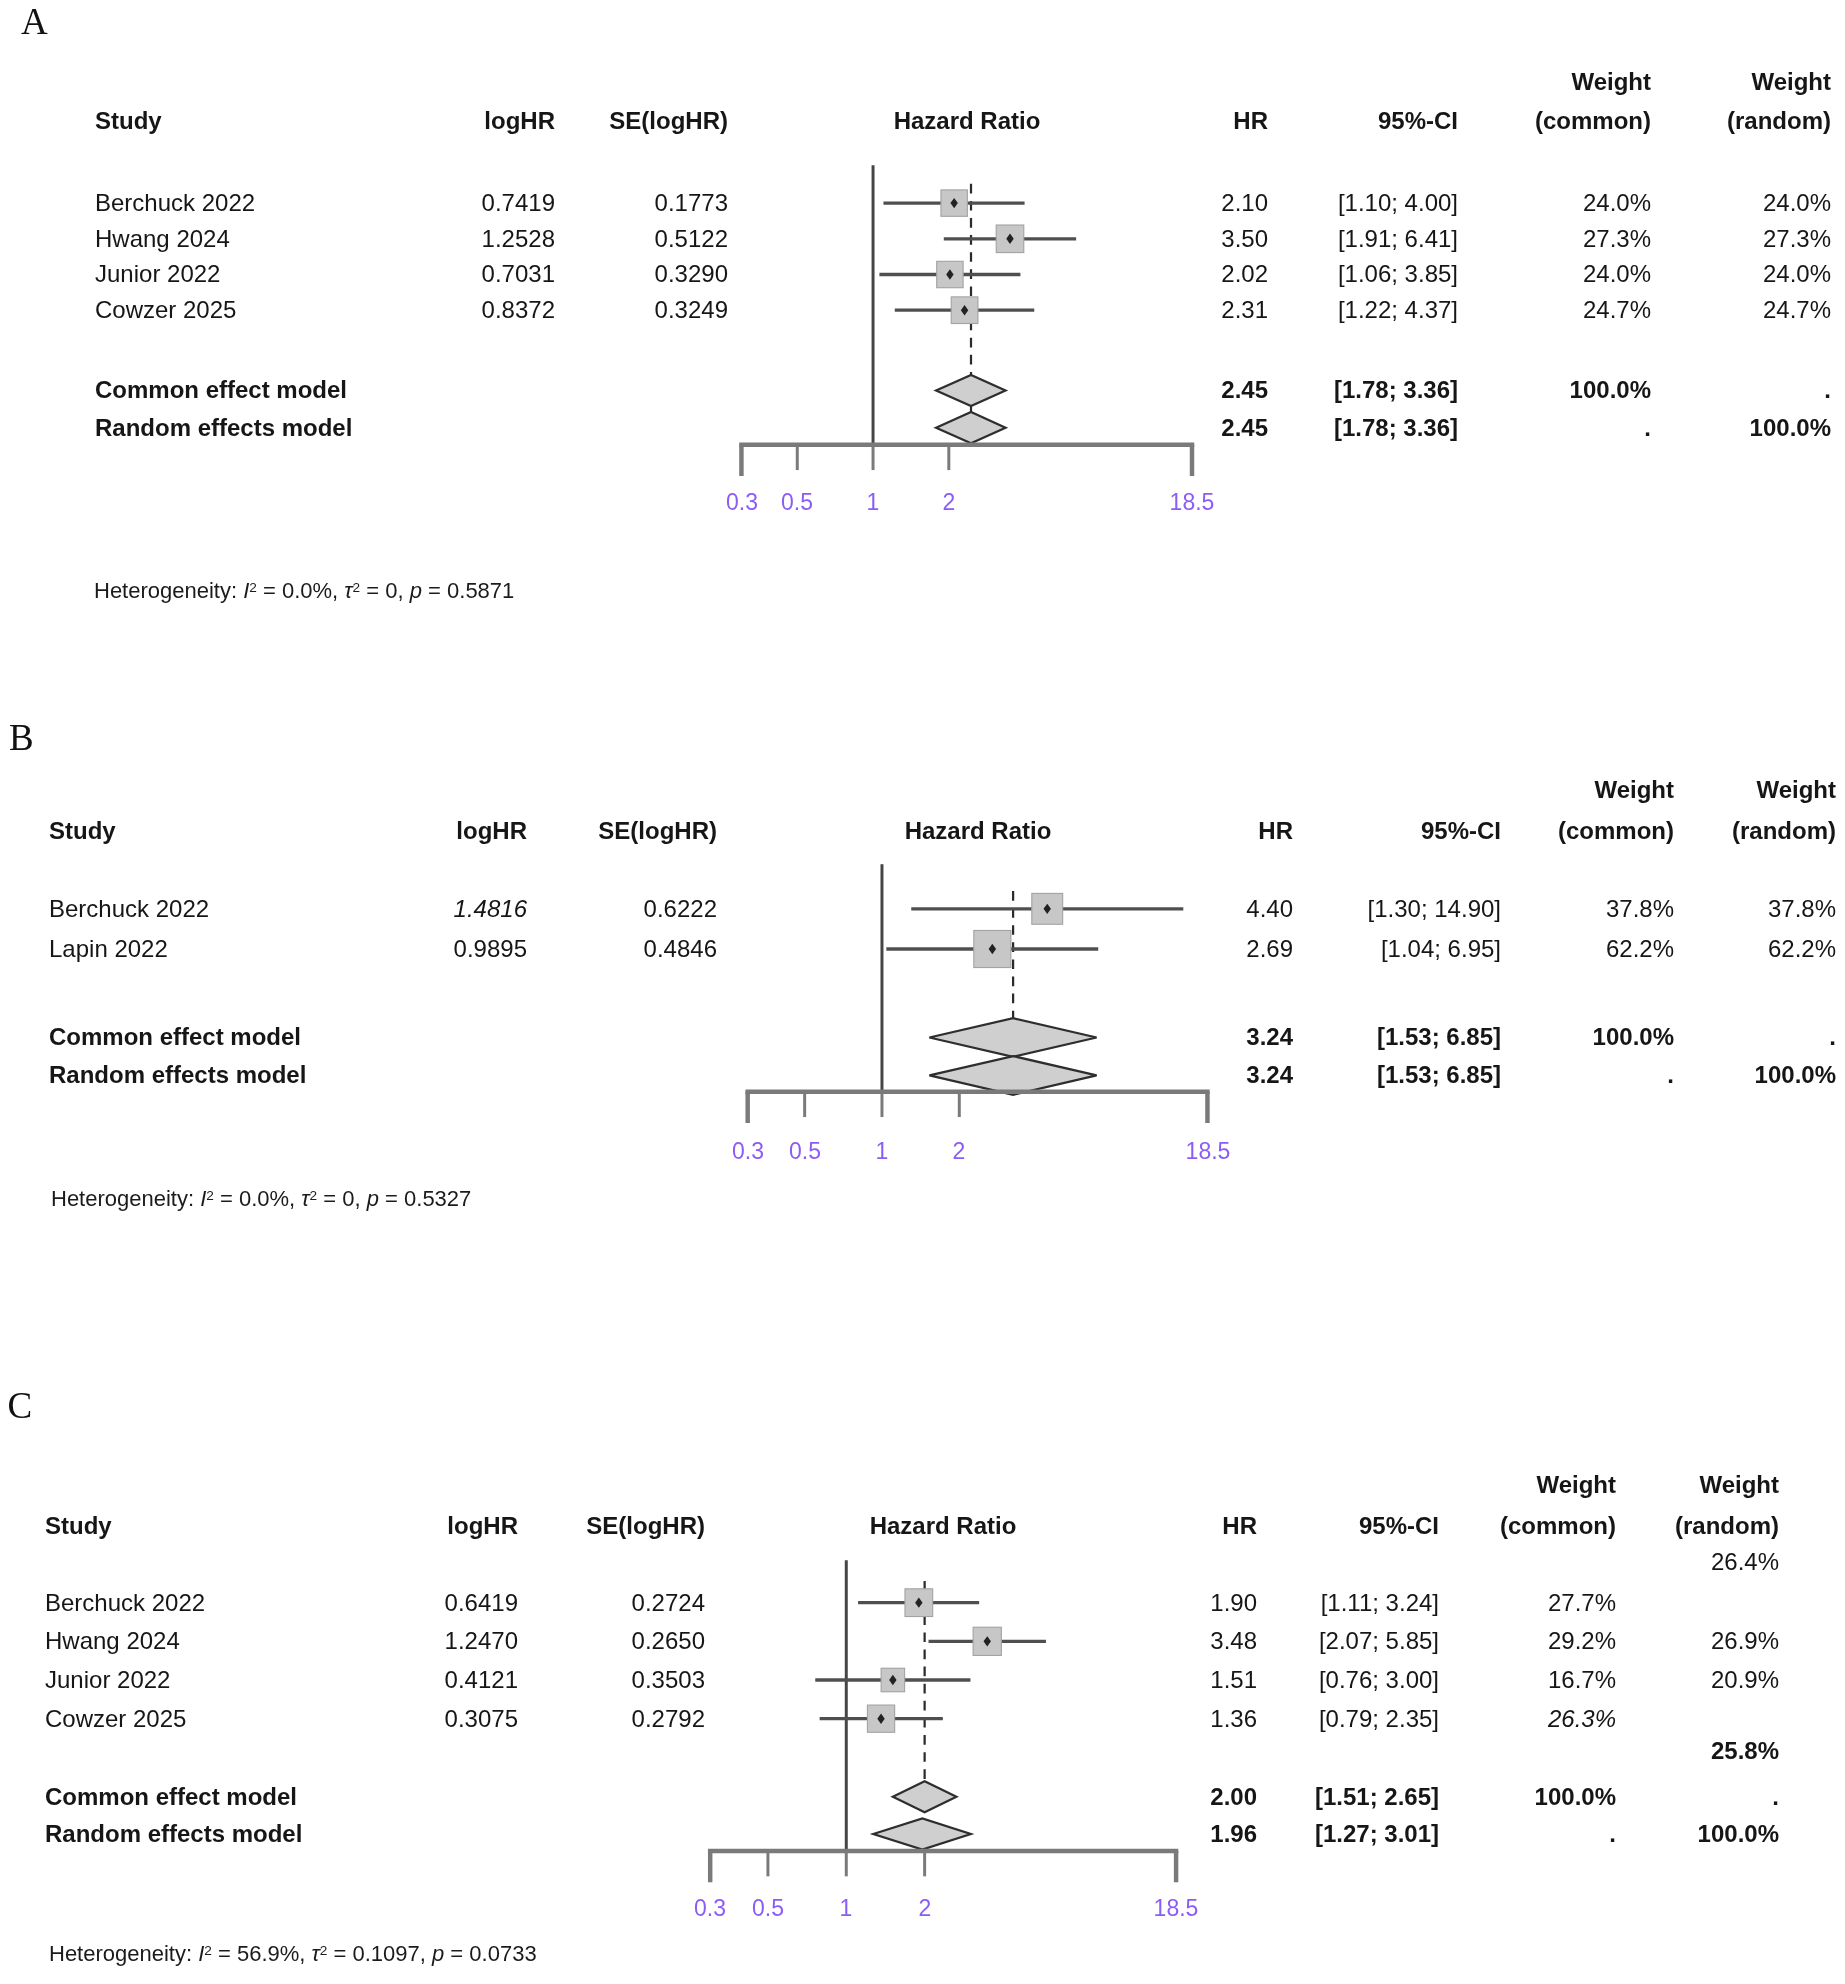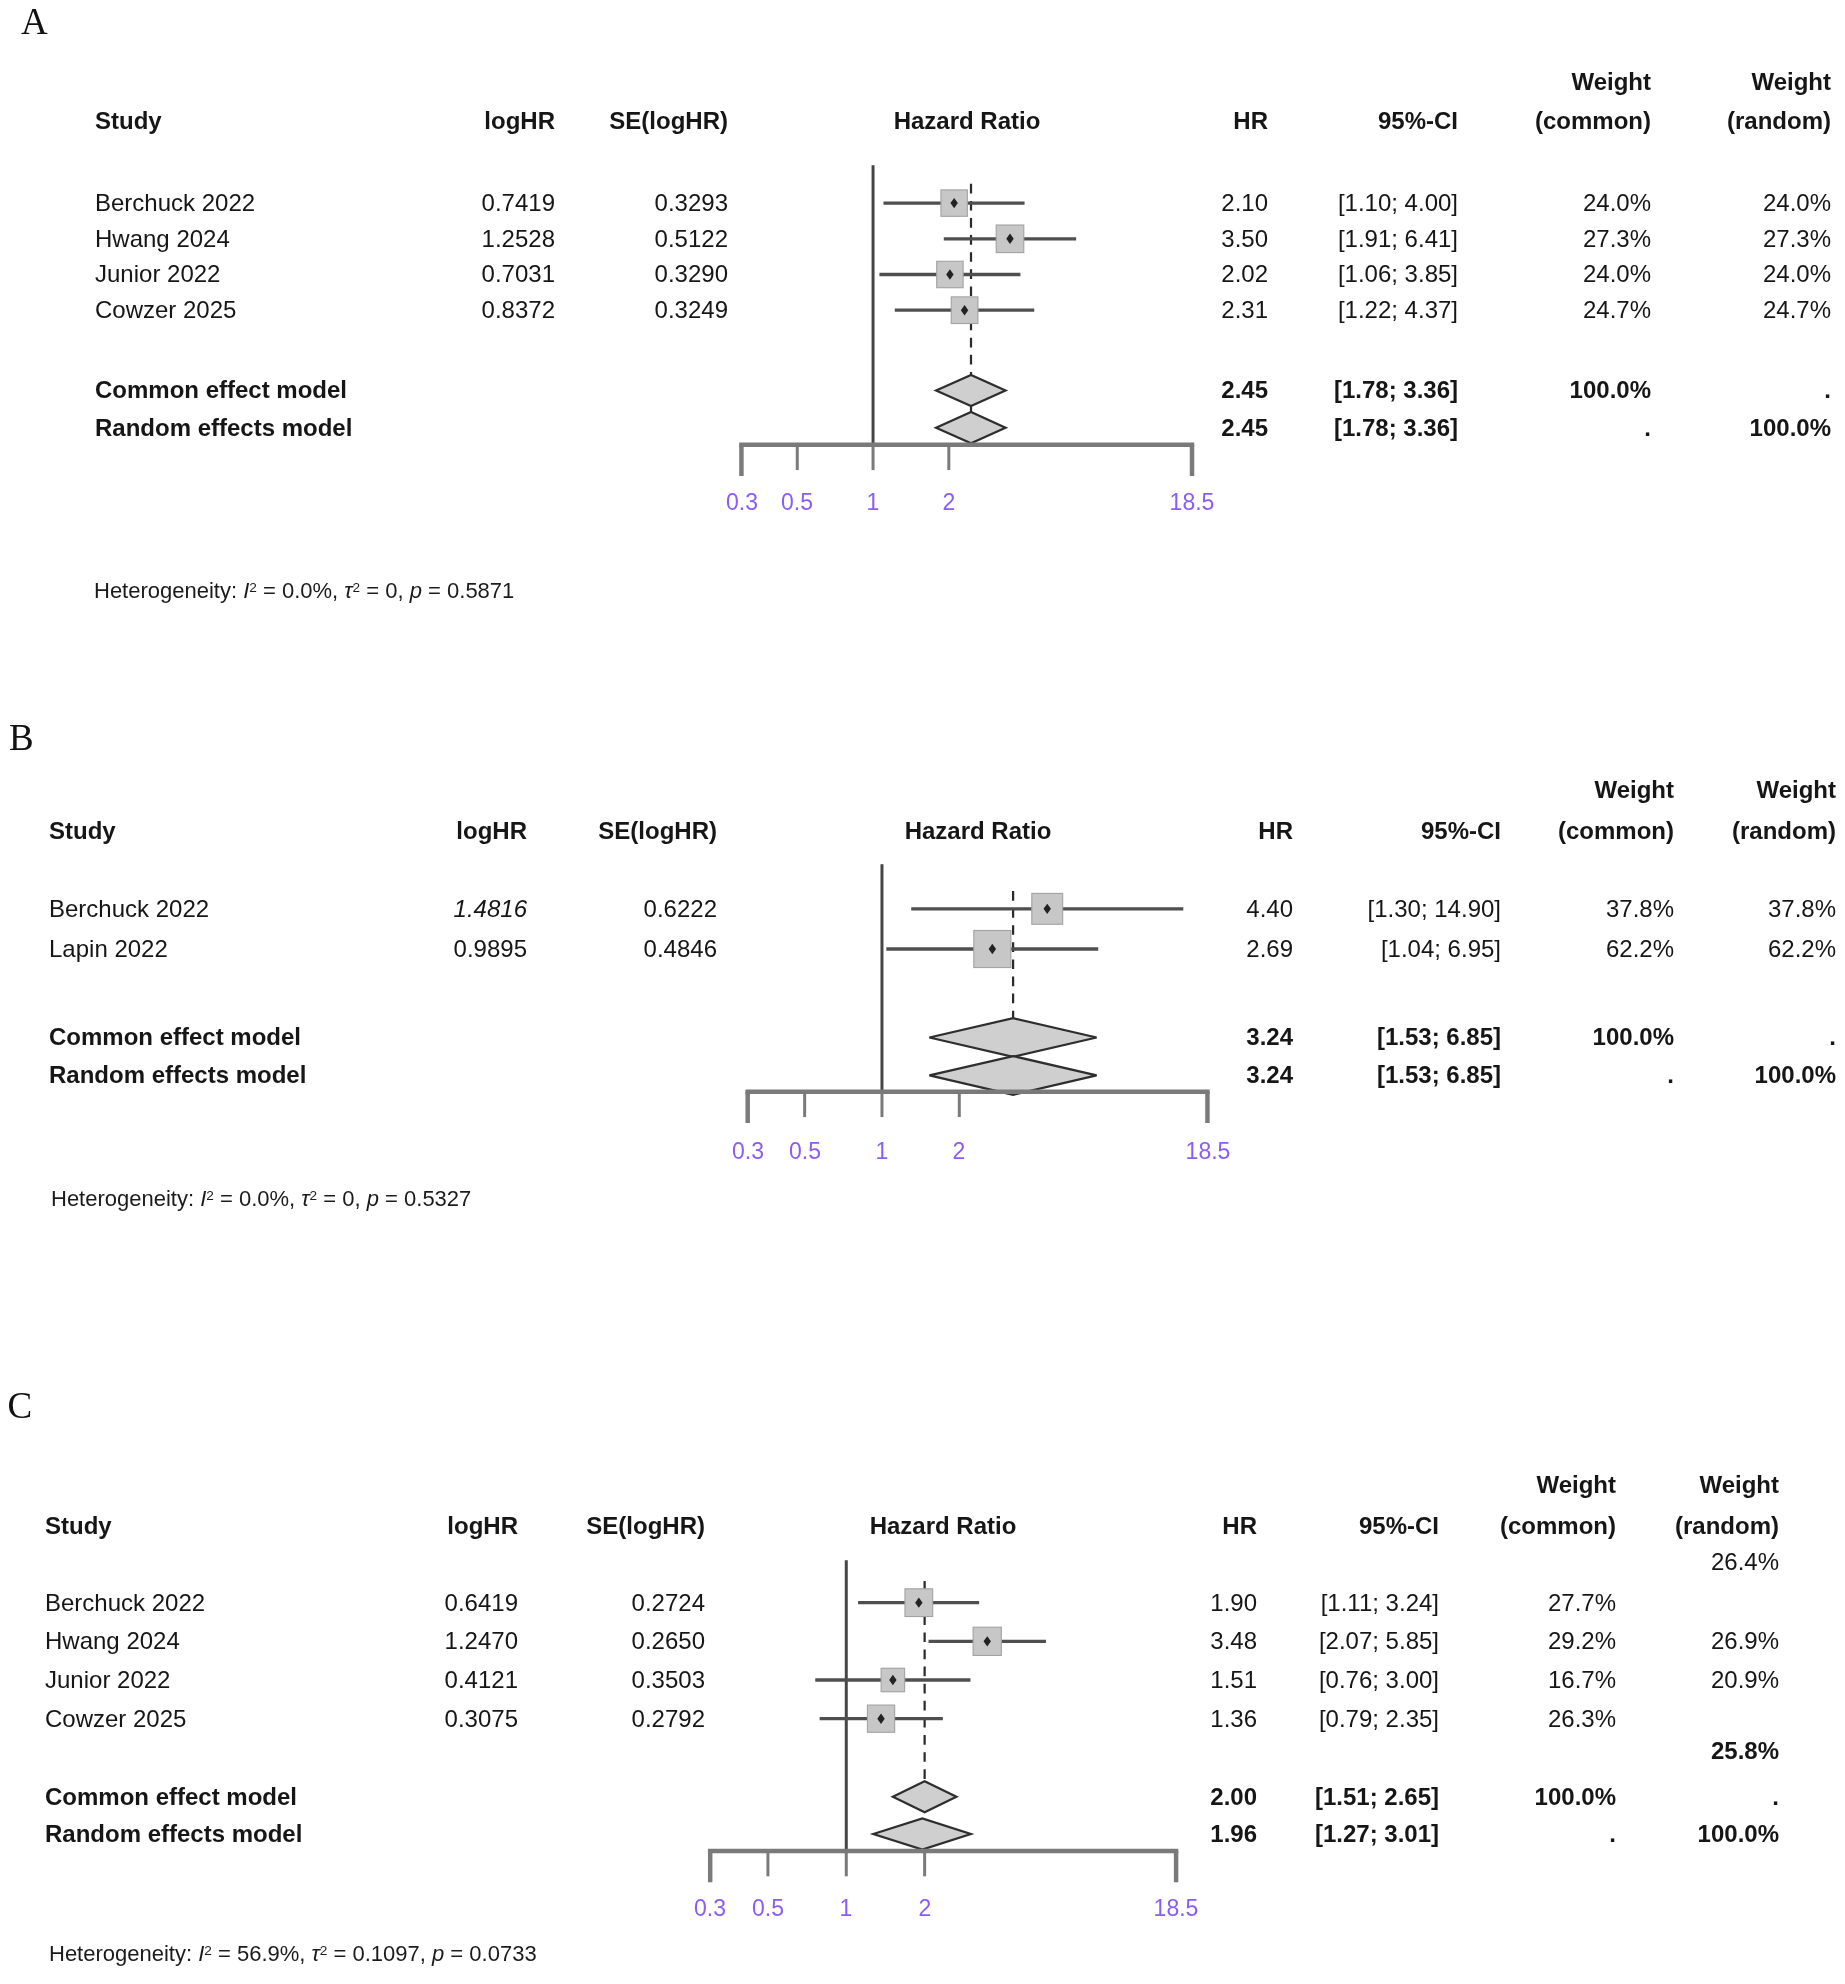--- a/index.html
+++ b/index.html
@@ -89,21 +89,21 @@
     <div class="t b" style="left: 95px; top: 121px;">Study</div>
     <div class="t r b" style="left: 235px; width: 320px; top: 121px;">logHR</div>
     <div class="t r b" style="left: 408px; width: 320px; top: 121px;">SE(logHR)</div>
     <div class="t c b" style="left: 781px; width: 372px; top: 121px;">Hazard Ratio</div>
     <div class="t r b" style="left: 948px; width: 320px; top: 121px;">HR</div>
     <div class="t r b" style="left: 1138px; width: 320px; top: 121px;">95%-CI</div>
     <div class="t r b" style="left: 1331px; width: 320px; top: 121px;">(common)</div>
     <div class="t r b" style="left: 1511px; width: 320px; top: 121px;">(random)</div>
     <div class="t" style="left: 95px; top: 203px;">Berchuck 2022</div>
     <div class="t r" style="left: 235px; width: 320px; top: 203px;">0.7419</div>
-    <div class="t r" style="left: 408px; width: 320px; top: 203px;">0.3293</div>
+    <div class="t r" style="left: 408px; width: 320px; top: 203px;">0.1773</div>
     <div class="t r" style="left: 948px; width: 320px; top: 203px;">2.10</div>
     <div class="t r" style="left: 1138px; width: 320px; top: 203px;">[1.10; 4.00]</div>
     <div class="t r" style="left: 1331px; width: 320px; top: 203px;">24.0%</div>
     <div class="t r" style="left: 1511px; width: 320px; top: 203px;">24.0%</div>
     <div class="t" style="left: 95px; top: 239px;">Hwang 2024</div>
     <div class="t r" style="left: 235px; width: 320px; top: 239px;">1.2528</div>
     <div class="t r" style="left: 408px; width: 320px; top: 239px;">0.5122</div>
     <div class="t r" style="left: 948px; width: 320px; top: 239px;">3.50</div>
     <div class="t r" style="left: 1138px; width: 320px; top: 239px;">[1.91; 6.41]</div>
     <div class="t r" style="left: 1331px; width: 320px; top: 239px;">27.3%</div>
@@ -209,21 +209,21 @@
     <div class="t r" style="left: 385px; width: 320px; top: 1680px;">0.3503</div>
     <div class="t r" style="left: 937px; width: 320px; top: 1680px;">1.51</div>
     <div class="t r" style="left: 1119px; width: 320px; top: 1680px;">[0.76; 3.00]</div>
     <div class="t r" style="left: 1296px; width: 320px; top: 1680px;">16.7%</div>
     <div class="t r" style="left: 1459px; width: 320px; top: 1680px;">20.9%</div>
     <div class="t" style="left: 45px; top: 1719px;">Cowzer 2025</div>
     <div class="t r" style="left: 198px; width: 320px; top: 1719px;">0.3075</div>
     <div class="t r" style="left: 385px; width: 320px; top: 1719px;">0.2792</div>
     <div class="t r" style="left: 937px; width: 320px; top: 1719px;">1.36</div>
     <div class="t r" style="left: 1119px; width: 320px; top: 1719px;">[0.79; 2.35]</div>
-    <div class="t r" style="left: 1296px; width: 320px; top: 1719px;">26.3%</div>
+    <div class="t r" style="left: 1296px; width: 320px; top: 1719px; font-style: italic;">26.3%</div>
     <div class="t r" style="left: 1459px; width: 320px; top: 1751px; font-weight: bold;">25.8%</div>
     <div class="t b" style="left: 45px; top: 1797px;">Common effect model</div>
     <div class="t r b" style="left: 937px; width: 320px; top: 1797px;">2.00</div>
     <div class="t r b" style="left: 1119px; width: 320px; top: 1797px;">[1.51; 2.65]</div>
     <div class="t r b" style="left: 1296px; width: 320px; top: 1797px;">100.0%</div>
     <div class="t r b" style="left: 1459px; width: 320px; top: 1797px;">.</div>
     <div class="t b" style="left: 45px; top: 1834px;">Random effects model</div>
     <div class="t r b" style="left: 937px; width: 320px; top: 1834px;">1.96</div>
     <div class="t r b" style="left: 1119px; width: 320px; top: 1834px;">[1.27; 3.01]</div>
     <div class="t r b" style="left: 1296px; width: 320px; top: 1834px;">.</div>

